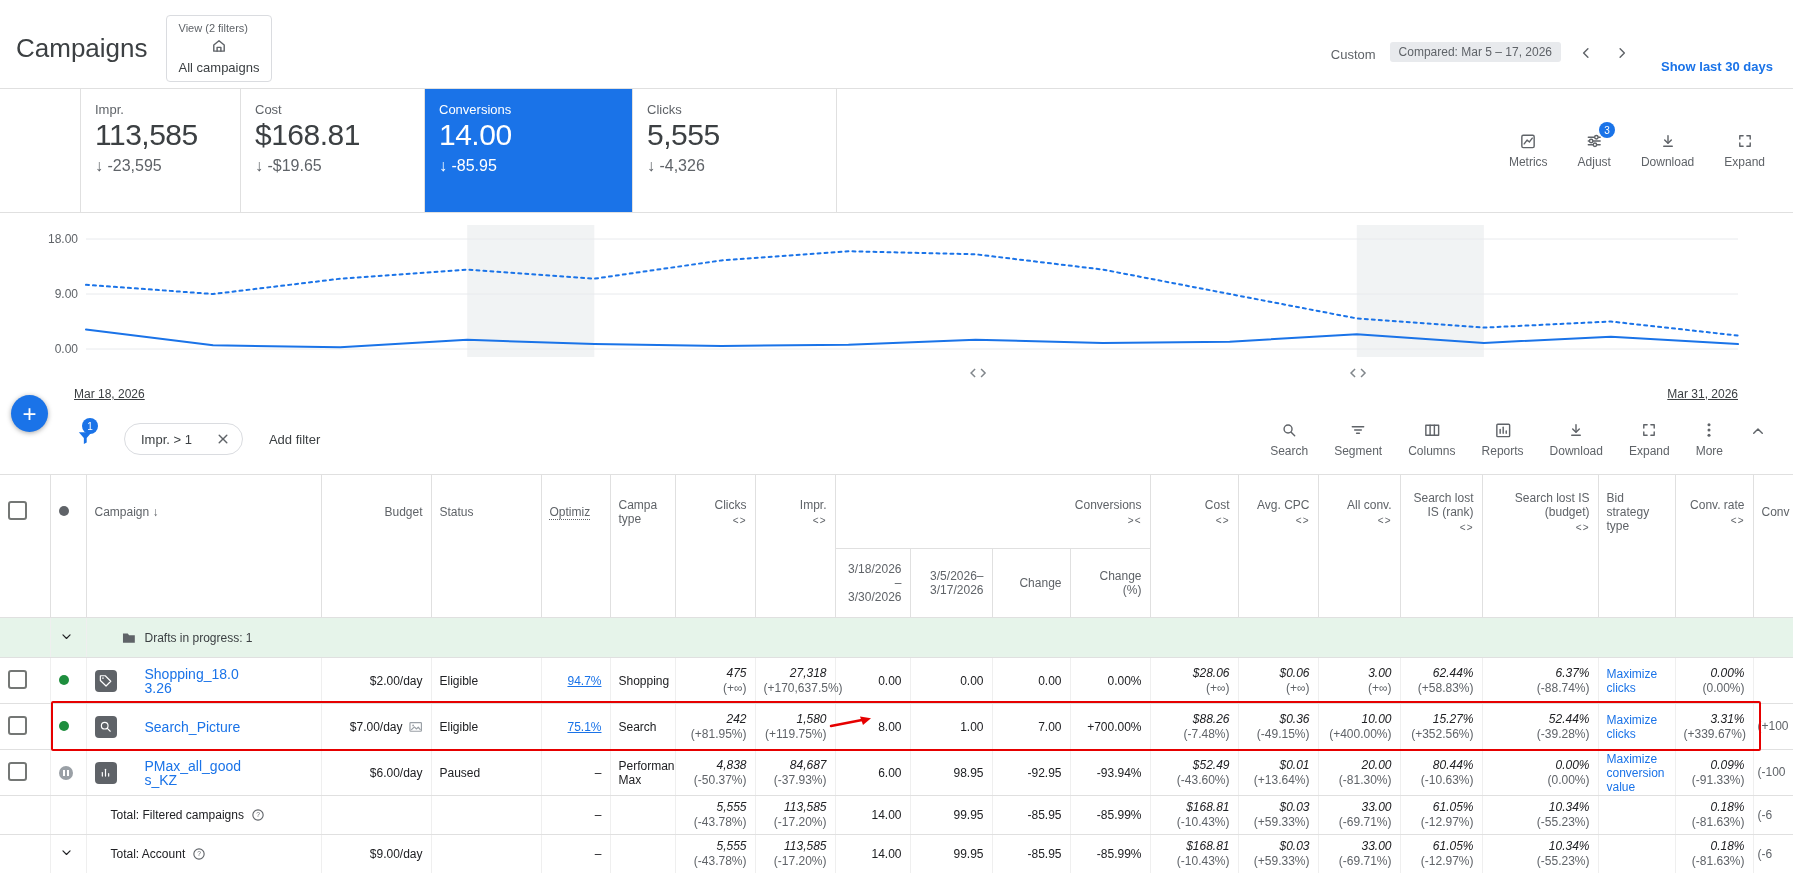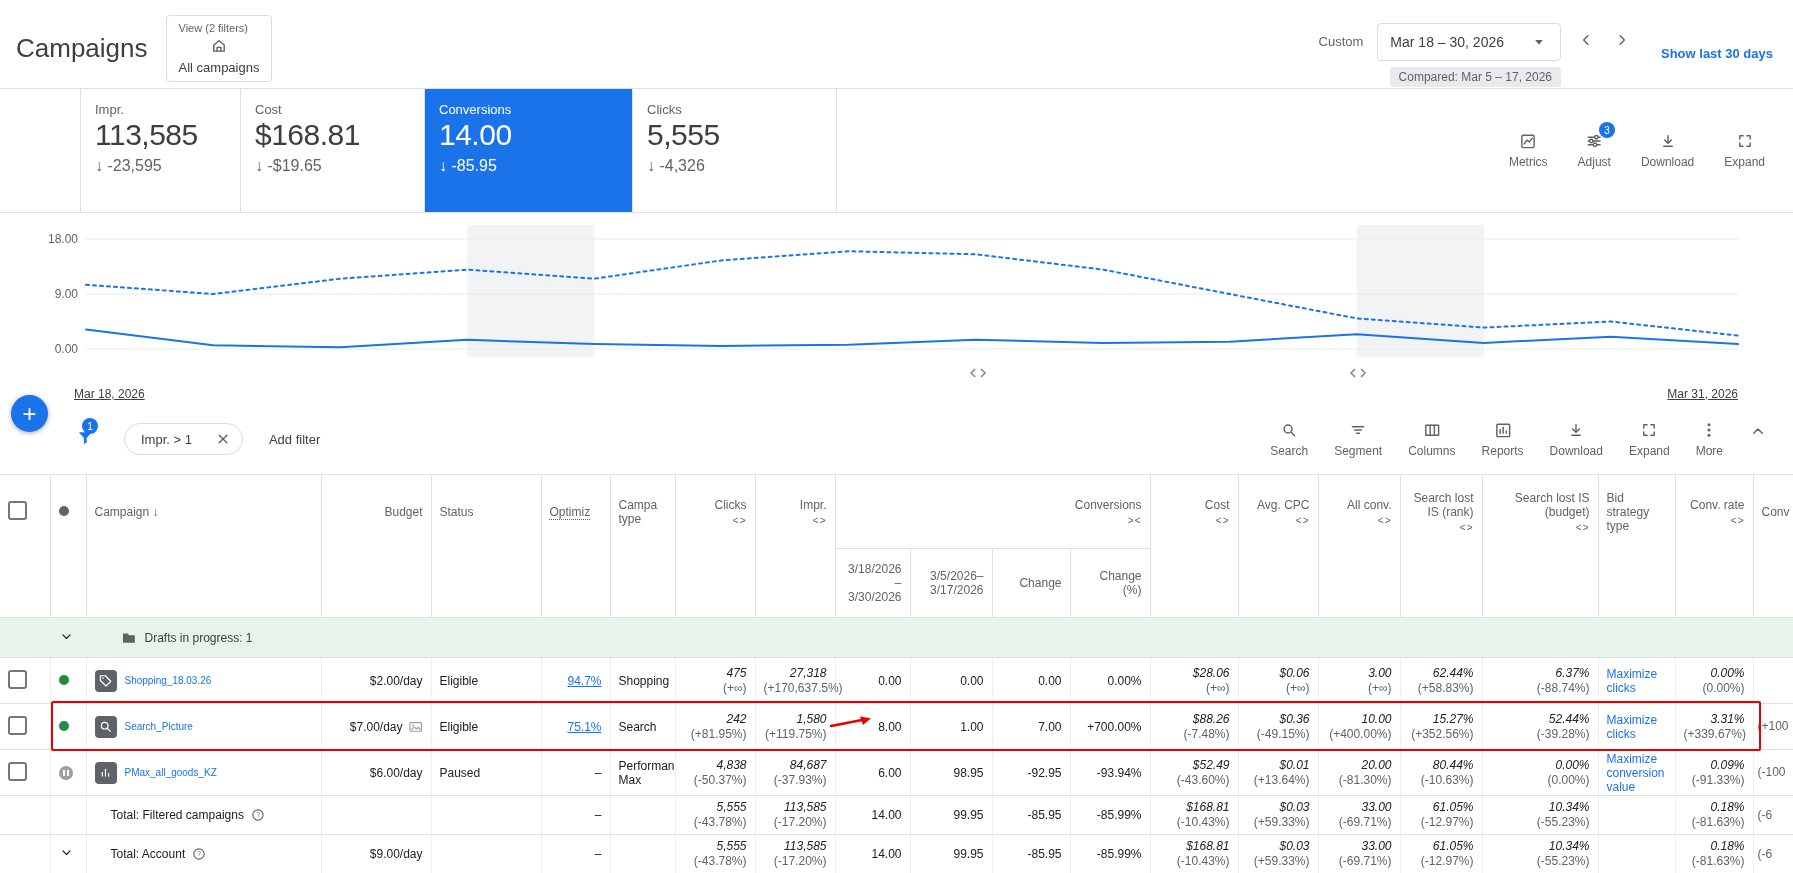--- a/index.html
+++ b/index.html
@@ -67,21 +67,21 @@
   .hdot{width:10px;height:10px;border-radius:50%;background:#5f6368;display:inline-block;}
   .gdot{width:10px;height:10px;border-radius:50%;background:#1e8e3e;display:inline-block;}
   .pdot{width:14px;height:14px;border-radius:50%;background:#9aa0a6;display:inline-flex;align-items:center;justify-content:center;gap:2px;}
   .pdot i{width:2px;height:6px;background:#fff;display:block;}
   .camp{white-space:normal;}
   .campflex{display:flex;align-items:center;}
   .cicon{width:22px;height:22px;border-radius:4px;background:#5f6368;color:#fff;display:inline-flex;align-items:center;justify-content:center;margin-right:8px;flex:none;}
   .cicon svg{width:14px;height:14px;}
   .link{color:#1a73e8;text-decoration:none;}
   .ul{text-decoration:underline;text-align:center;}
-  .camp-link{display:inline-block;max-width:100px;word-break:break-all;line-height:14px;font-size:10px;}
+  .camp-link{display:inline-block;max-width:100px;word-break:break-all;line-height:14px;font-size:14px;margin-left:20px;}
   .clip{overflow:hidden;line-height:14px;max-height:30px;}
   .bid a{line-height:14px;display:inline-block;}
   .budget-cell-inner{display:flex;justify-content:flex-end;align-items:center;gap:5px;color:#202124;}
   .section-label-cell{padding-left:34px;color:#3c4043;}
   .section-inner{display:flex;align-items:center;gap:9px;}
   .total-label{padding-left:24px;}
   .total-inner{display:flex;align-items:center;gap:7px;color:#202124;}
   .extra{text-align:left;padding:0 4px;} .extra div{white-space:nowrap;line-height:15px;color:#5f6368;}
   
   .ic{width:18px;height:18px;display:inline-block;}
@@ -112,30 +112,20 @@
                 <path d="M7.5 16v-4h4v4"></path>
               </g>
             </svg>
           </span>
         <span>All campaigns</span>
       </div>
     </div>
     <div class="top-right">
       <span class="custom-label">Custom</span>
       <div class="date-col">
-        <div class="datebox">
-          <span>Mar 18 – 30, 2026</span>
-          <span class="caret">
-              <svg class="ic" viewBox="0 0 19 19">
-                <g>
-                  <path d="M5.5 7.5h8l-4 5z" fill="currentColor" stroke="none"></path>
-                </g>
-              </svg>
-            </span>
-        </div>
         <div class="compared">Compared: Mar 5 – 17, 2026</div>
       </div>
       <button class="navbtn"><span><svg class="ic" viewBox="0 0 19 19">
               <g>
                 <polyline points="11.5,5 7,9.5 11.5,14"></polyline>
               </g>
             </svg></span></button>
       <button class="navbtn"><span><svg class="ic" viewBox="0 0 19 19">
               <g>
                 <polyline points="7.5,5 12,9.5 7.5,14"></polyline>

